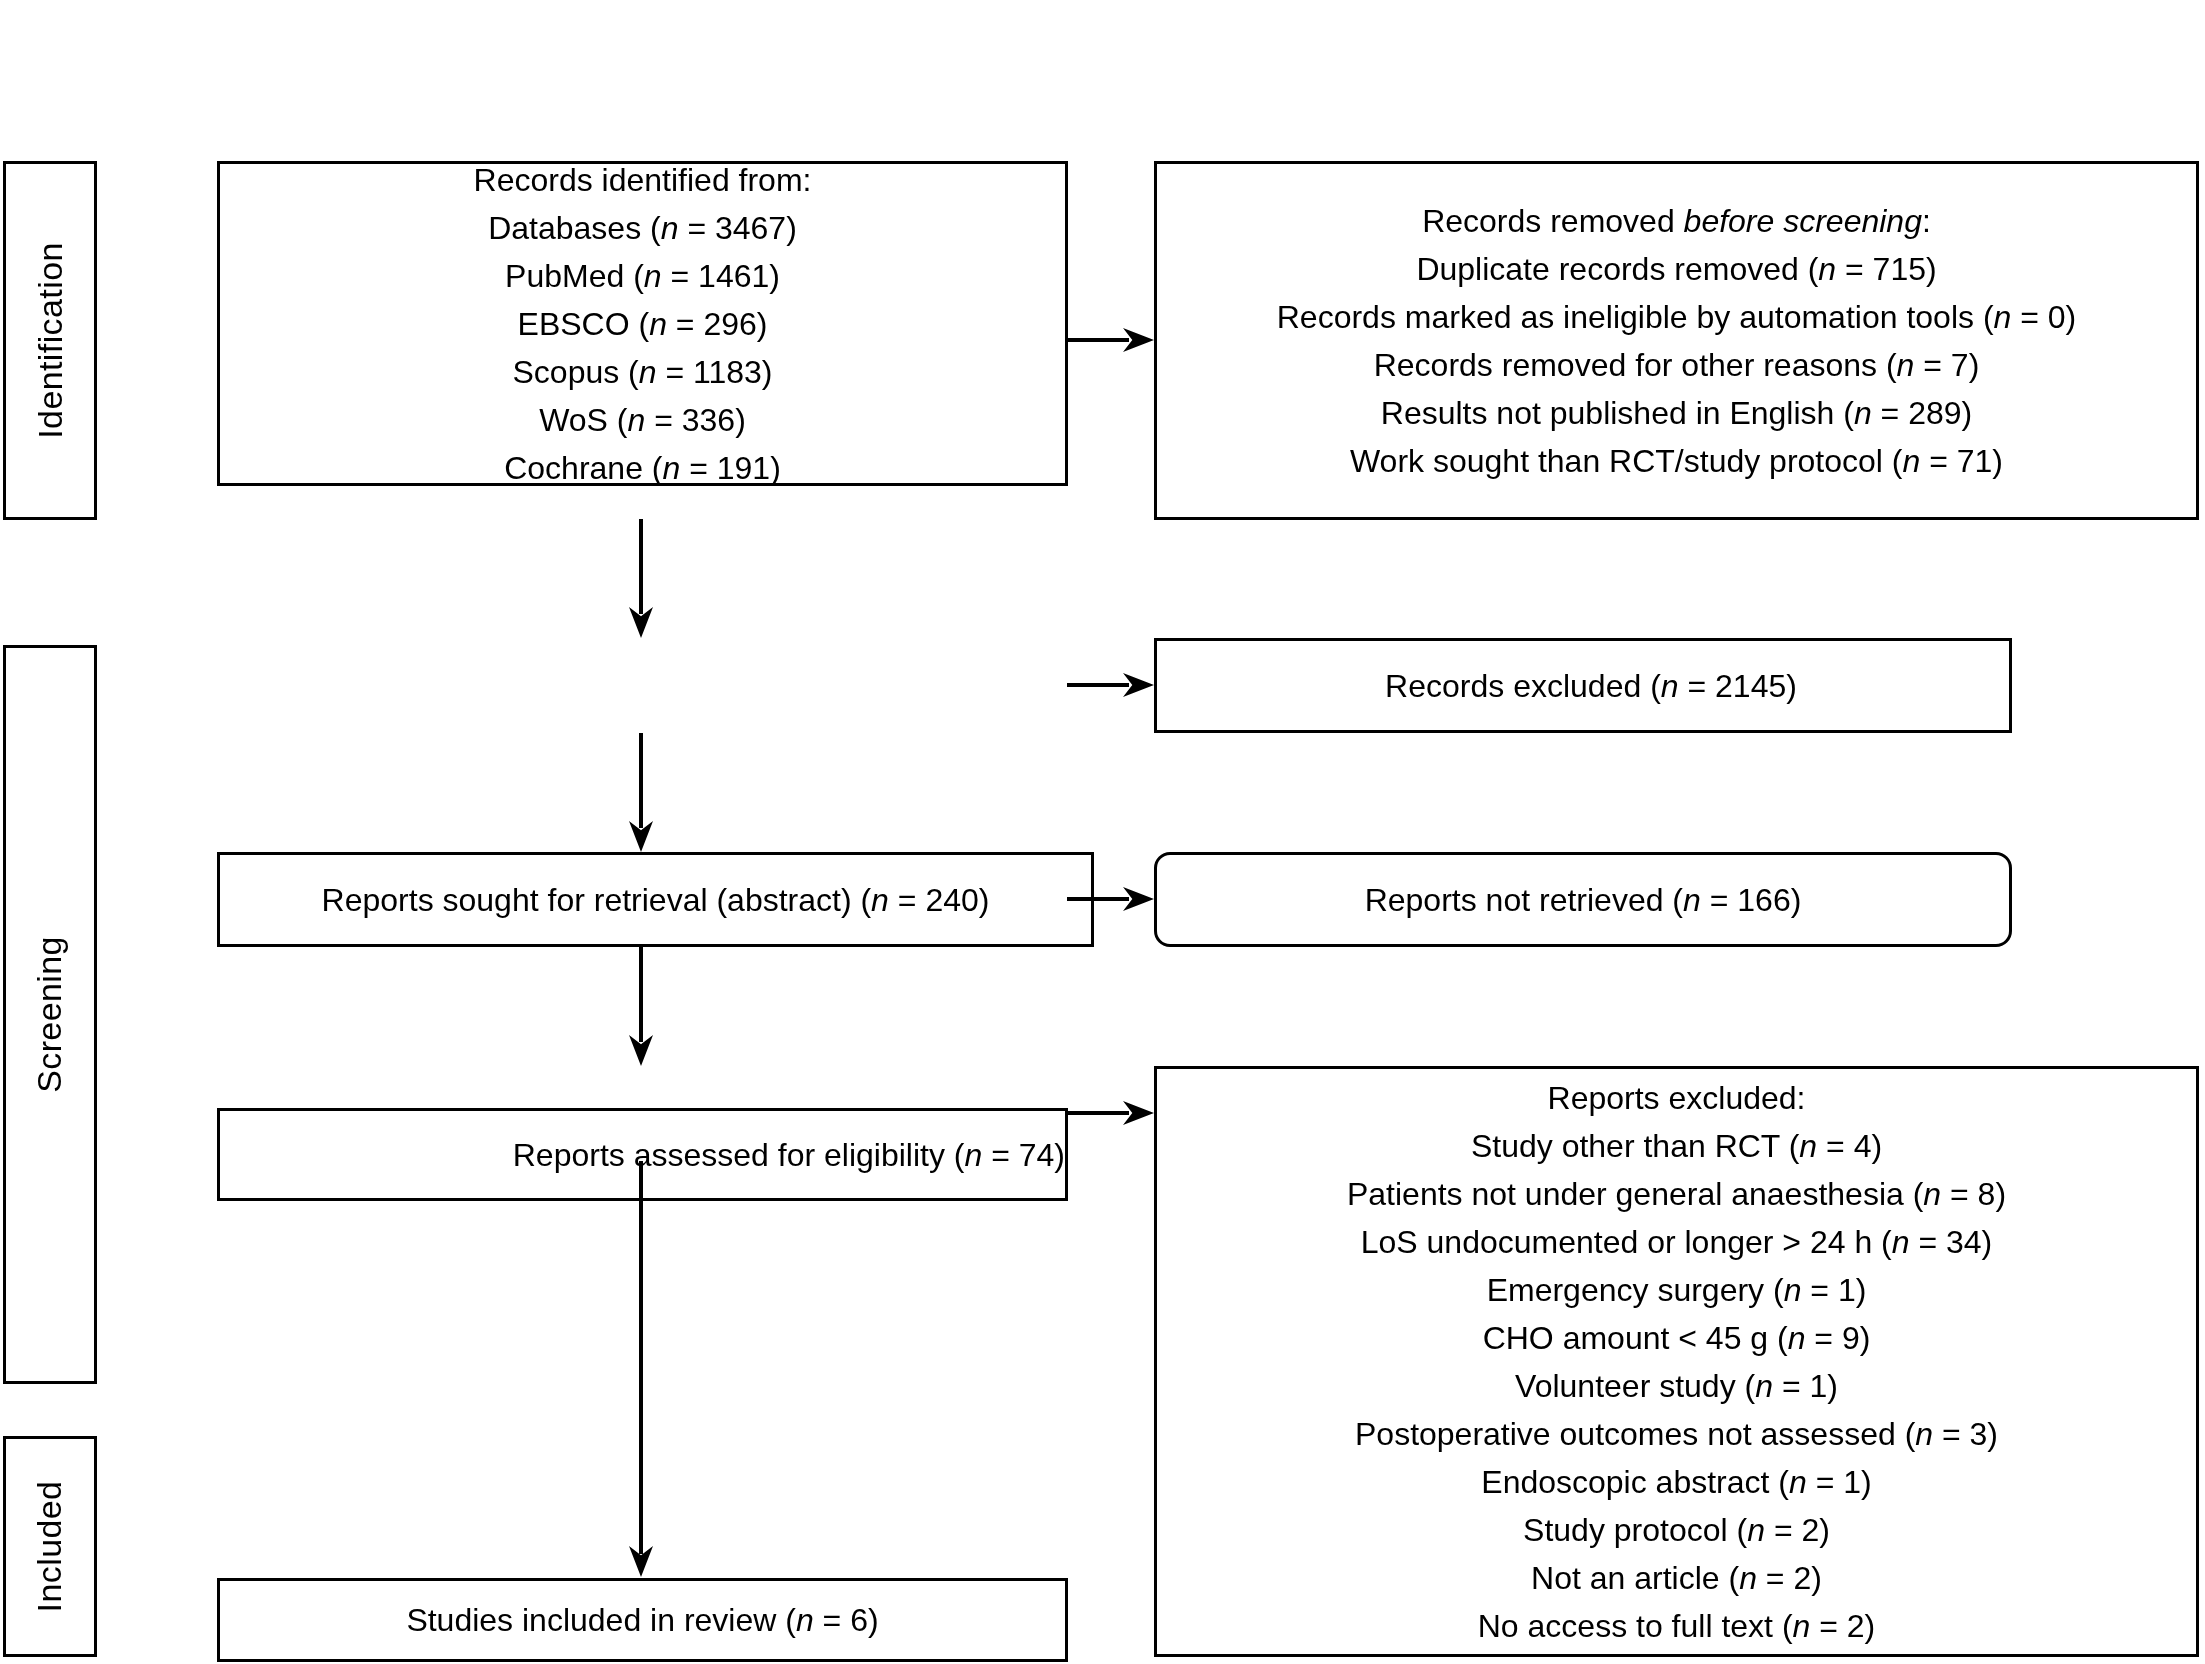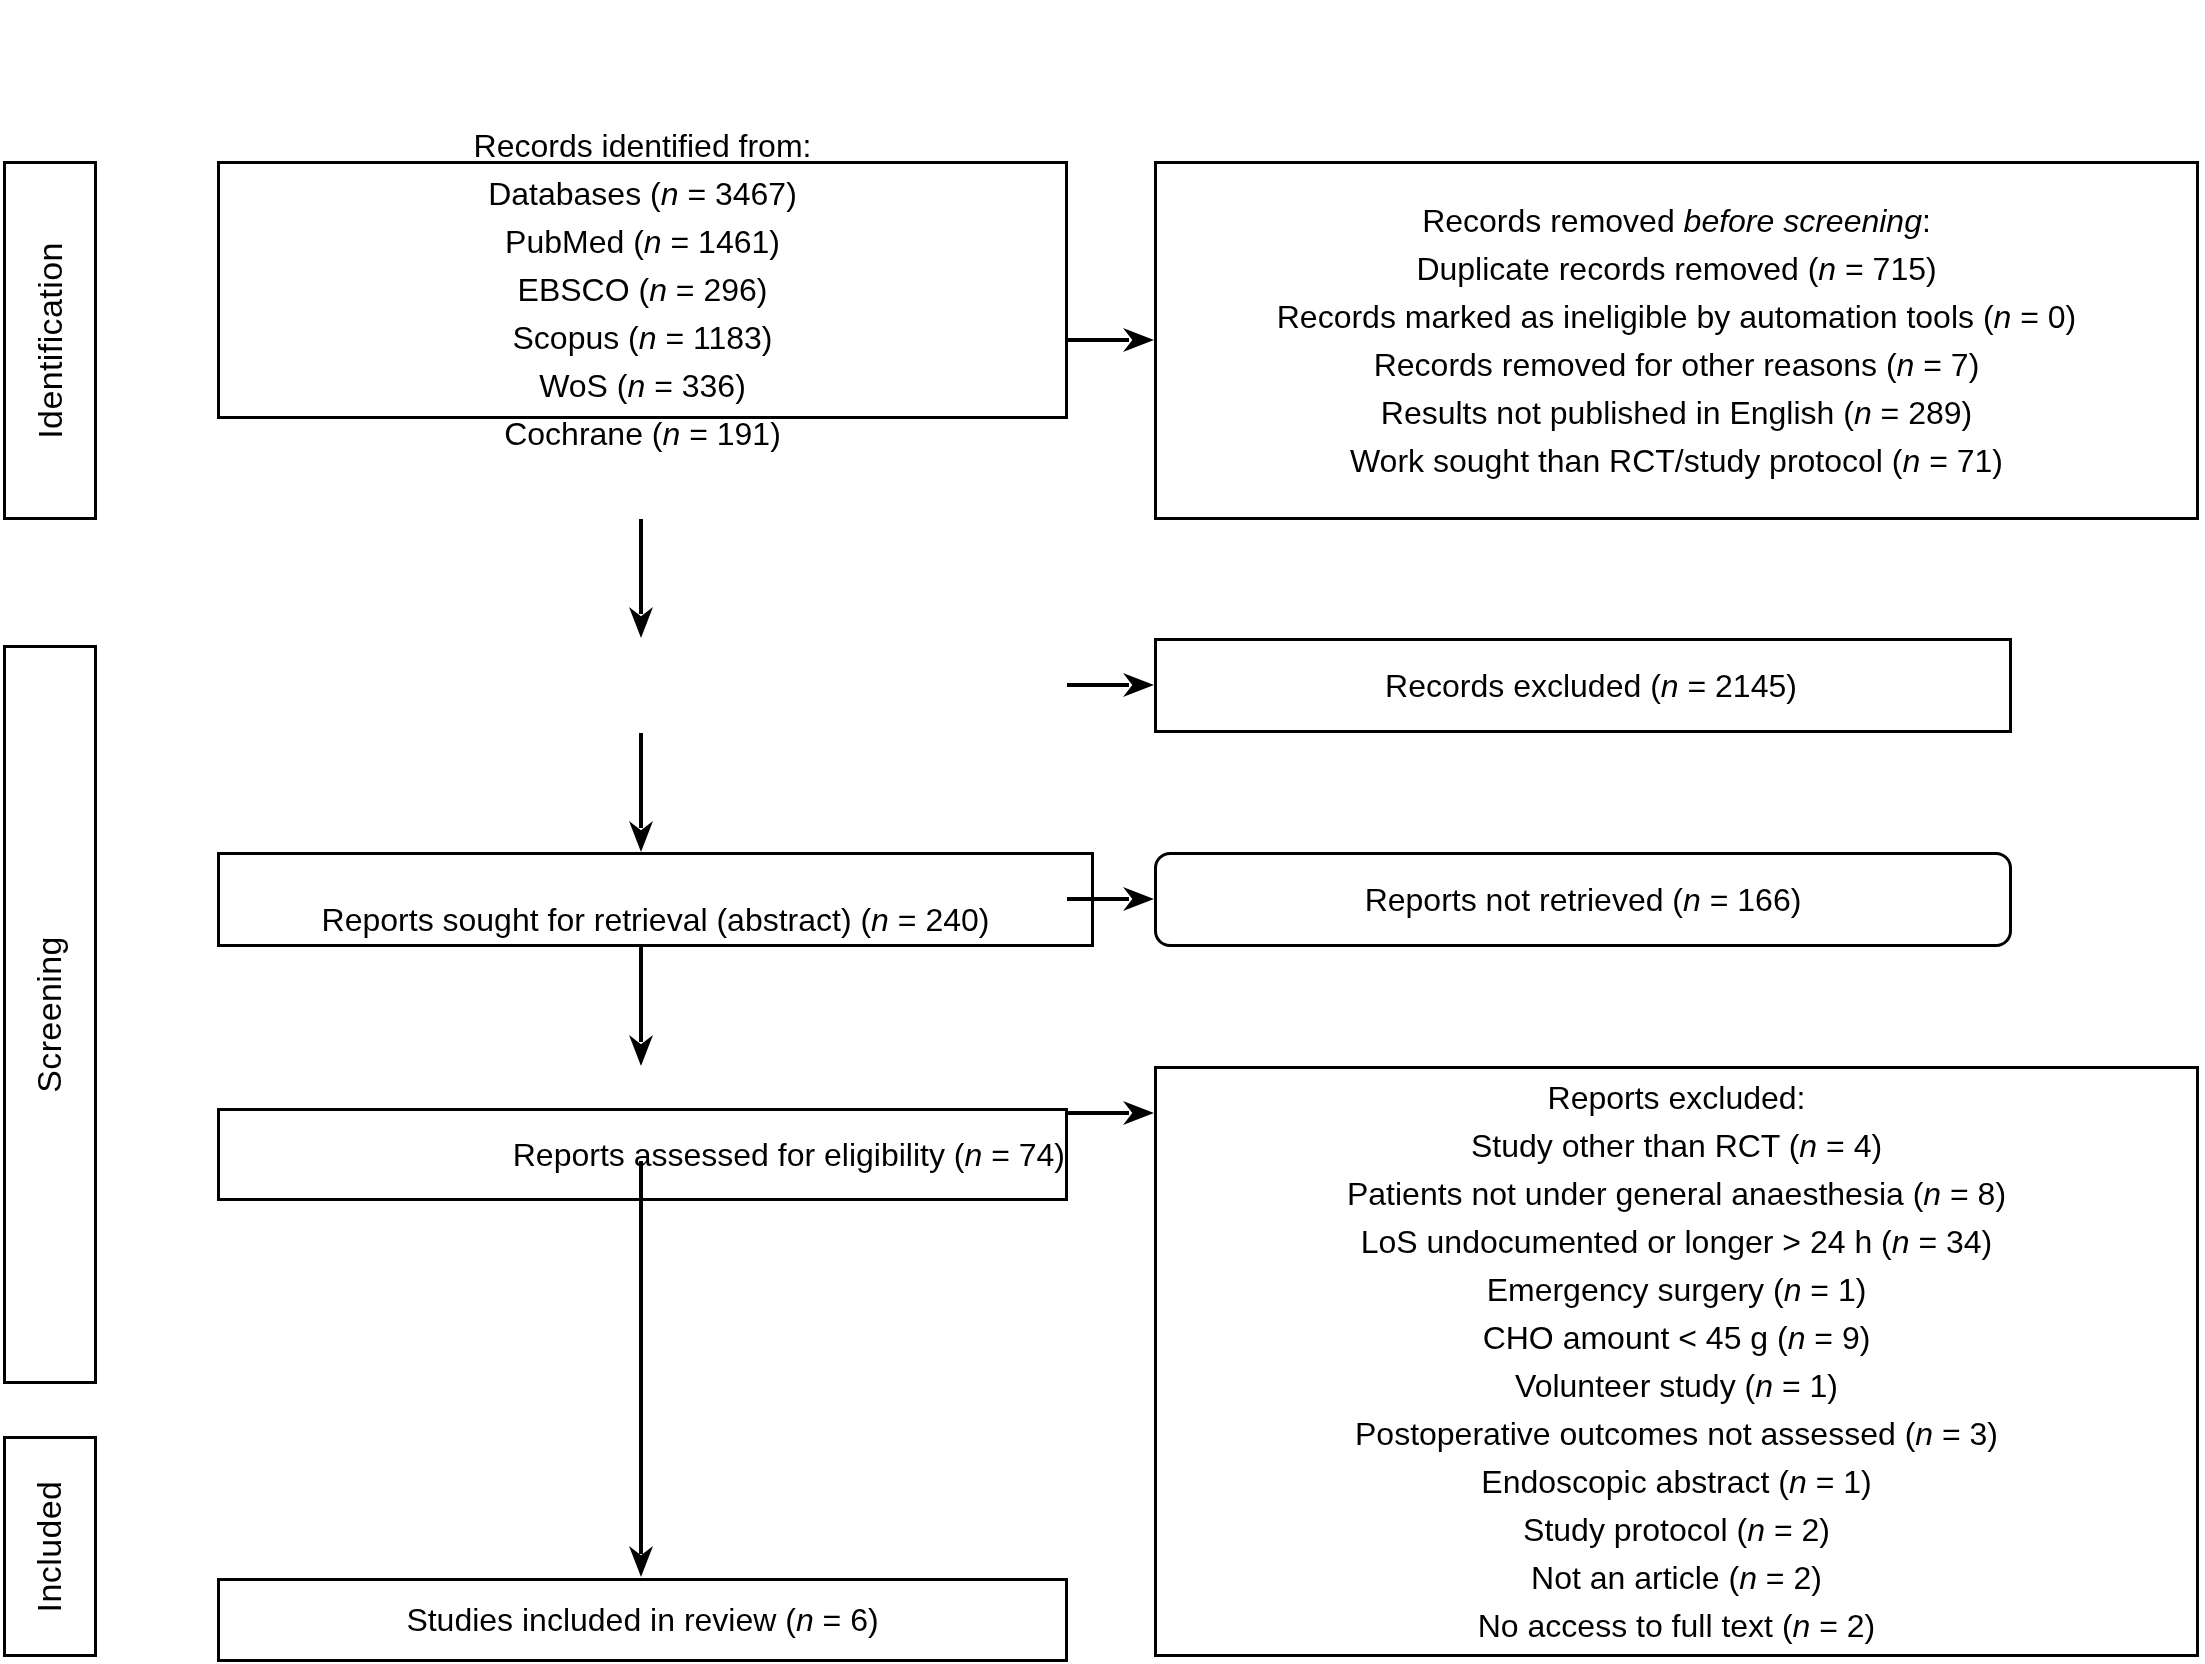--- a/index.html
+++ b/index.html
@@ -22,25 +22,25 @@
   .stage-box { }
   .vtext {
     transform:rotate(-90deg); white-space:nowrap;
     font-size:34px; letter-spacing:0.4px;
   }
   
   #title-box            { left:364px;  top:10px;   width:1399px; height:89px; }
   #stage-identification { left:2.8px;    top:161px;  width:94px;  height:359px; }
   #stage-screening      { left:2.8px;    top:645px;  width:94px;  height:739px; }
   #stage-included       { left:2.8px;    top:1436px; width:94px;  height:221px; }
-  #box-identified       { left:217px;  top:161px;  width:851px; height:258px; }
+  #box-identified       { left:217px;  top:161px;  width:851px; height:325px; }
   #box-removed          { left:1154px; top:161px;  width:1045px; height:359px; }
   #box-screened         { left:217px;  top:638px;  width:851px; height:95px; }
   #box-records-excluded { left:1154px; top:638px;  width:858px; height:95px;padding-left:16px; }
-  #box-sought           { left:217px;  top:852px; width:877px; height:95px;justify-content:flex-end; }
+  #box-sought           { left:217px;  top:852px; width:877px; height:95px; }
   #box-not-retrieved    { left:1154px; top:852px; width:858px; height:95px;border-radius:16px; }
   #box-assessed         { left:217px;  top:1108px; width:851px; height:93px;align-items:flex-end; }
   #box-reports-excluded { left:1154px; top:1066px; width:1045px; height:591px; }
   #box-included         { left:217px;  top:1578px; width:851px; height:84px; }
   
   .hline { position:absolute; height:4.3px; background:#000; }
   .vline { position:absolute; width:4.3px;  background:#000; }
   .head  { position:absolute; background:#000; }
   .head-right { width:31px; height:24px;
     clip-path:polygon(0% 0%, 100% 50%, 0% 100%, 30% 50%); }

